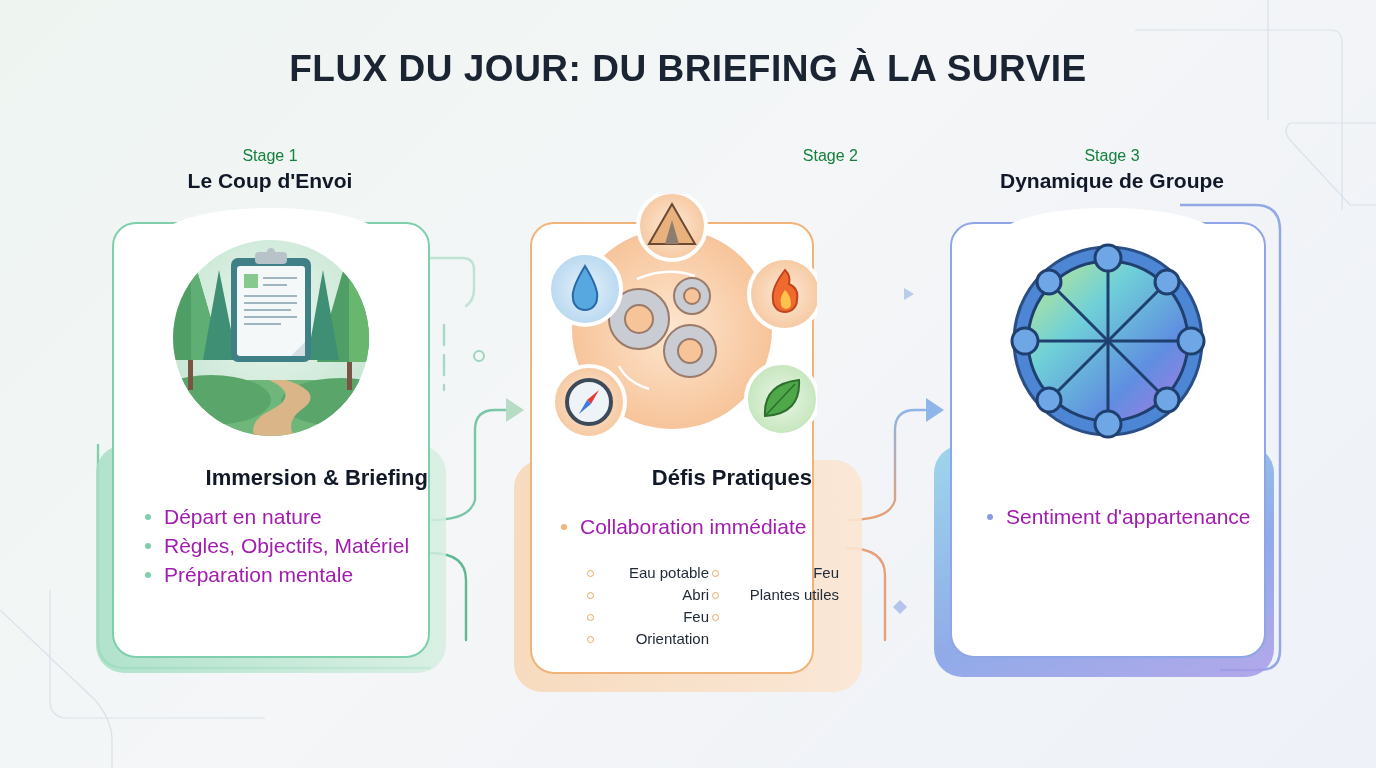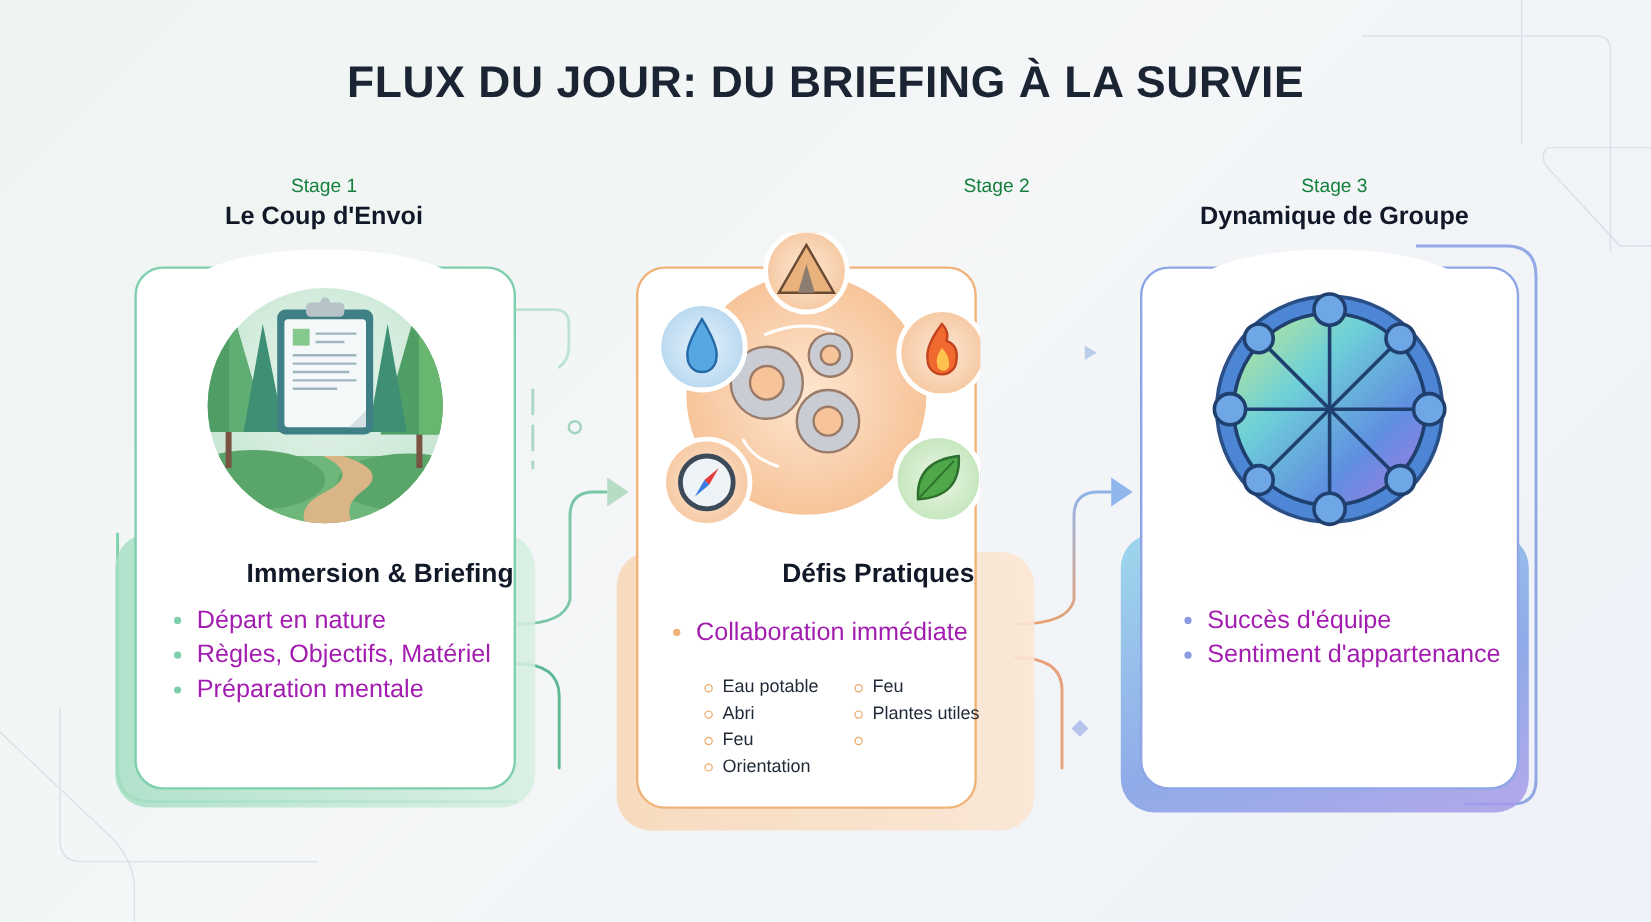--- a/index.html
+++ b/index.html
@@ -215,21 +215,21 @@
 
       <circle cx="255" cy="205" r="36" fill="url(#lg)" stroke="#fff" stroke-width="4"></circle>
       <path d="M238 222 Q236 190 272 186 Q274 220 238 222 Z" fill="#4ea84a" stroke="#2d6f2c" stroke-width="2"></path>
       <line x1="238" y1="222" x2="268" y2="190" stroke="#2d6f2c" stroke-width="1.5"></line>
     </svg>
   </div>
   <div class="card-title" style="top:241px;">Défis Pratiques</div>
   <ul class="bullets" style="left:26px; top:288px; --dot:#f0b37a;">
     <li>Collaboration immédiate</li>
   </ul>
-  <div class="sub" style="left:52px; top:338px;">
+  <div class="sub" style="left:52px; top:338px;text-align:right;">
     <div>Eau potable</div>
     <div>Feu</div>
     <div>Abri</div>
     <div>Plantes utiles</div>
     <div>Feu</div>
     <div></div>
     <div>Orientation</div>
   </div>
 </div>
 
@@ -272,16 +272,15 @@
         <circle cx="22" cy="105" r="13"></circle>
           <circle cx="188" cy="105" r="13"></circle>
         <circle cx="46" cy="46" r="12"></circle>
           <circle cx="164" cy="46" r="12"></circle>
         <circle cx="46" cy="164" r="12"></circle>
           <circle cx="164" cy="164" r="12"></circle>
       </g>
     </svg>
   </div>
   <ul class="bullets" style="left:32px; top:278px; --dot:#8a9be2;">
-    <li>Succès d'équipe</li>
     <li>Sentiment d'appartenance</li>
   </ul>
 </div>
 
 </body></html>

